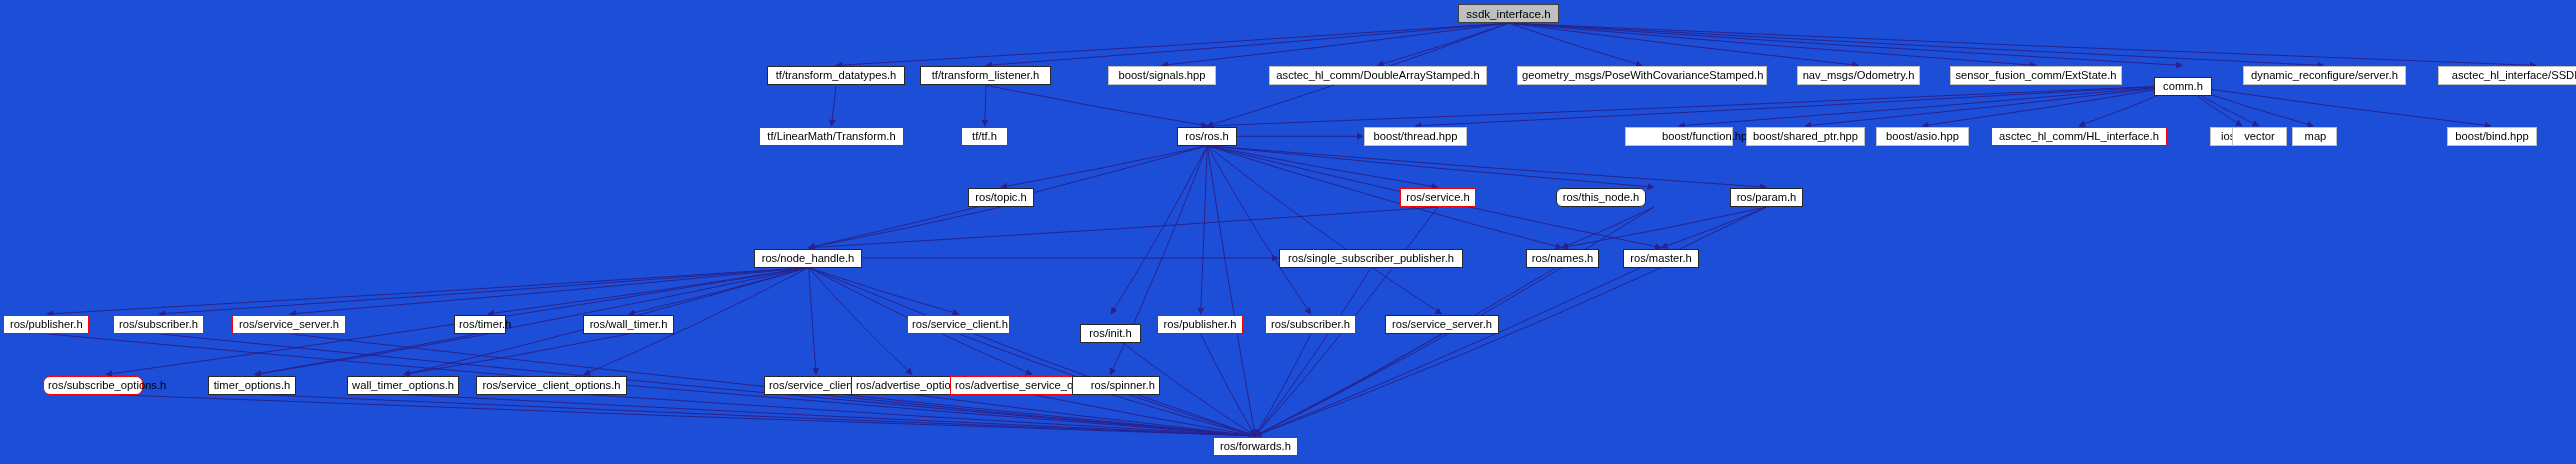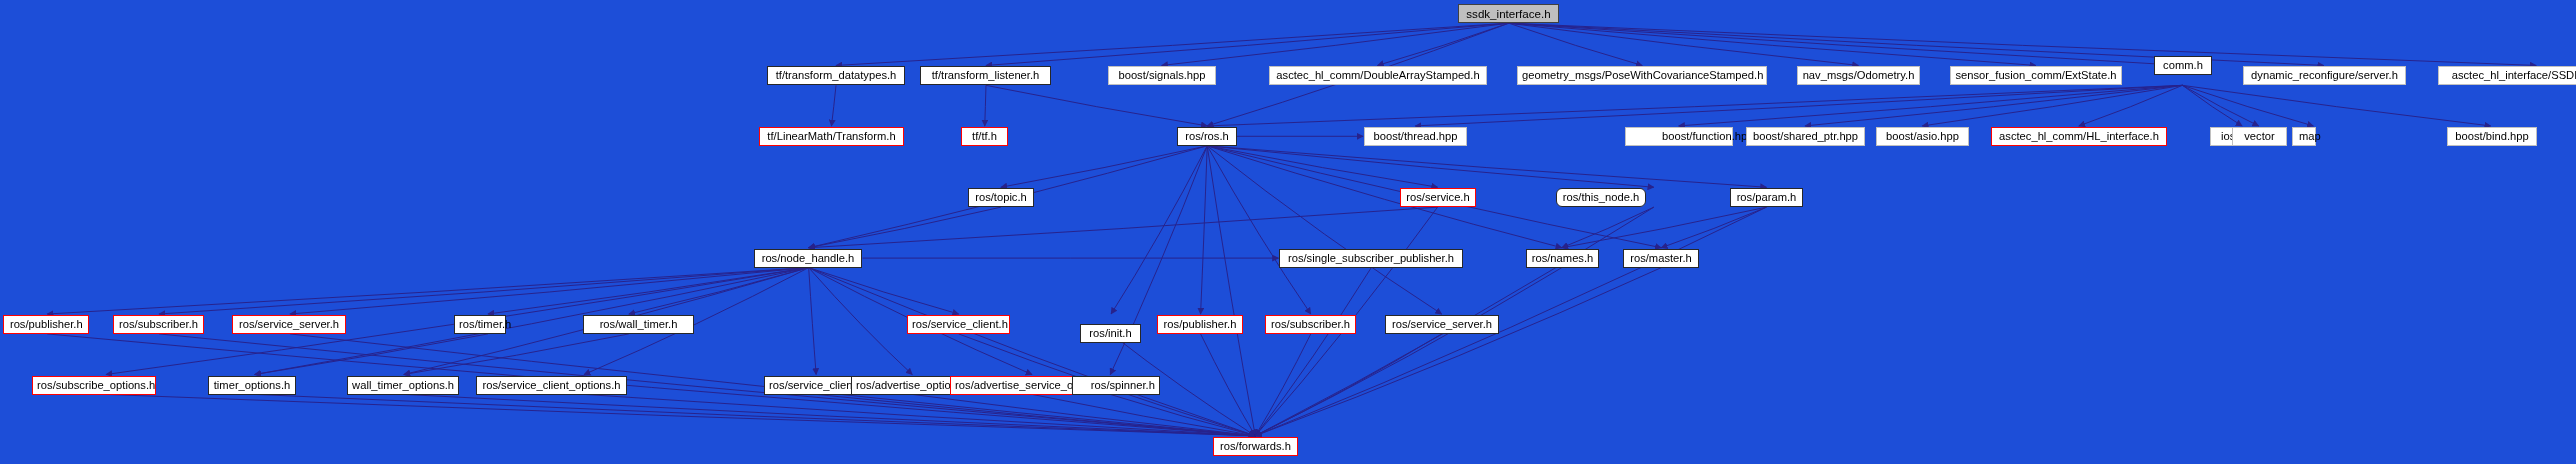--- a/index.html
+++ b/index.html
@@ -132,54 +132,54 @@
   </svg>
   <div id="node-layer">
       <div class="node root" style="left: 1458px; top: 4.1px; width: 101px;">ssdk_interface.h</div>
       <div class="node solid" style="left: 767px; top: 66px; width: 138px;">tf/transform_datatypes.h</div>
       <div class="node solid" style="left: 920px; top: 66px; width: 131px;">tf/transform_listener.h</div>
       <div class="node grey" style="left: 1108px; top: 66px; width: 108px;">boost/signals.hpp</div>
       <div class="node grey" style="left: 1269px; top: 66px; width: 218px;">asctec_hl_comm/DoubleArrayStamped.h</div>
       <div class="node grey" style="left: 1517px; top: 66px; width: 250px;">geometry_msgs/PoseWithCovarianceStamped.h</div>
       <div class="node grey" style="left: 1797px; top: 66px; width: 123px;">nav_msgs/Odometry.h</div>
       <div class="node grey" style="left: 1950px; top: 66px; width: 172px;">sensor_fusion_comm/ExtState.h</div>
-      <div class="node solid" style="left: 2154px; top: 56px; width: 58px;">comm.h</div>
+      <div class="node solid" style="left: 2154px; top: 77px; width: 58px;">comm.h</div>
       <div class="node grey" style="left: 2243px; top: 66px; width: 163px;">dynamic_reconfigure/server.h</div>
       <div class="node grey" style="left: 2438px; top: 66px; width: 199px;">asctec_hl_interface/SSDKConfig.h</div>
       <div class="node red" style="left: 759px; top: 127px; width: 145px;">tf/LinearMath/Transform.h</div>
       <div class="node red" style="left: 961px; top: 127px; width: 47px;">tf/tf.h</div>
       <div class="node solid" style="left: 1177px; top: 127px; width: 60px;">ros/ros.h</div>
       <div class="node grey" style="left: 1364px; top: 127px; width: 103px;">boost/thread.hpp</div>
       <div class="node grey" style="left: 1625px; top: 127px; width: 108px; padding-left: 36px;">boost/function.hpp</div>
       <div class="node grey" style="left: 1746px; top: 127px; width: 119px;">boost/shared_ptr.hpp</div>
       <div class="node grey" style="left: 1876px; top: 127px; width: 93px;">boost/asio.hpp</div>
       <div class="node red" style="left: 1991px; top: 127px; width: 176px;">asctec_hl_comm/HL_interface.h</div>
       <div class="node grey" style="left: 2210px; top: 127px; width: 65px;">iostream</div>
-      <div class="node grey" style="left: 2292px; top: 127px; width: 24px; padding-left: 6px;">map</div>
+      <div class="node grey" style="left: 2292px; top: 127px; width: 45px; padding-left: 6px;">map</div>
       <div class="node grey" style="left: 2232px; top: 127px; width: 55px;">vector</div>
       <div class="node grey" style="left: 2447px; top: 127px; width: 90px;">boost/bind.hpp</div>
       <div class="node solid" style="left: 968px; top: 188px; width: 66px;">ros/topic.h</div>
       <div class="node red" style="left: 1400px; top: 188px; width: 76px;">ros/service.h</div>
       <div class="node solid" style="left: 1556px; top: 188px; width: 90px; border-radius: 6px;">ros/this_node.h</div>
       <div class="node solid" style="left: 1730px; top: 188px; width: 73px;">ros/param.h</div>
       <div class="node solid" style="left: 754px; top: 249px; width: 108px;">ros/node_handle.h</div>
       <div class="node solid" style="left: 1279px; top: 249px; width: 184px;">ros/single_subscriber_publisher.h</div>
       <div class="node solid" style="left: 1526px; top: 249px; width: 73px;">ros/names.h</div>
       <div class="node solid" style="left: 1623px; top: 249px; width: 76px;">ros/master.h</div>
       <div class="node red" style="left: 3.3px; top: 315px; width: 86px;">ros/publisher.h</div>
       <div class="node red" style="left: 113px; top: 315px; width: 91px;">ros/subscriber.h</div>
       <div class="node red" style="left: 232px; top: 315px; width: 114px;">ros/service_server.h</div>
       <div class="node solid" style="left: 454px; top: 315px; width: 52px;">ros/timer.h</div>
-      <div class="node solid" style="left: 583px; top: 315px; width: 111px;">ros/wall_timer.h</div>
+      <div class="node solid" style="left: 583px; top: 315px; width: 91px;">ros/wall_timer.h</div>
       <div class="node red" style="left: 907px; top: 315px; width: 103px;">ros/service_client.h</div>
       <div class="node solid" style="left: 1080px; top: 315px; width: 61px; margin-top: 9px;">ros/init.h</div>
       <div class="node red" style="left: 1157px; top: 315px; width: 86px;">ros/publisher.h</div>
       <div class="node red" style="left: 1265px; top: 315px; width: 91px;">ros/subscriber.h</div>
       <div class="node solid" style="left: 1385px; top: 315px; width: 114px;">ros/service_server.h</div>
-      <div class="node red" style="left: 32px; top: 376px; width: 124px;">ros/subscribe_options.h</div>
+      <div class="node red" style="left: 43px; top: 376px; width: 100px; border-radius: 7px;">ros/subscribe_options.h</div>
       <div class="node solid" style="left: 208px; top: 376px; width: 88px;">timer_options.h</div>
       <div class="node solid" style="left: 347px; top: 376px; width: 112px;">wall_timer_options.h</div>
       <div class="node solid" style="left: 476px; top: 376px; width: 151px;">ros/service_client_options.h</div>
       <div class="node solid" style="left: 764px; top: 376px; width: 103px;">ros/service_client.h</div>
       <div class="node solid" style="left: 851px; top: 376px; width: 123px;">ros/advertise_options.h</div>
       <div class="node red" style="left: 950px; top: 376px; width: 163px;">ros/advertise_service_options.h</div>
       <div class="node solid" style="left: 1072px; top: 376px; width: 88px; text-align: right;">ros/spinner.h</div>
       <div class="node red" style="left: 1213px; top: 437px; width: 85px;">ros/forwards.h</div>
     </div>
 </div>

